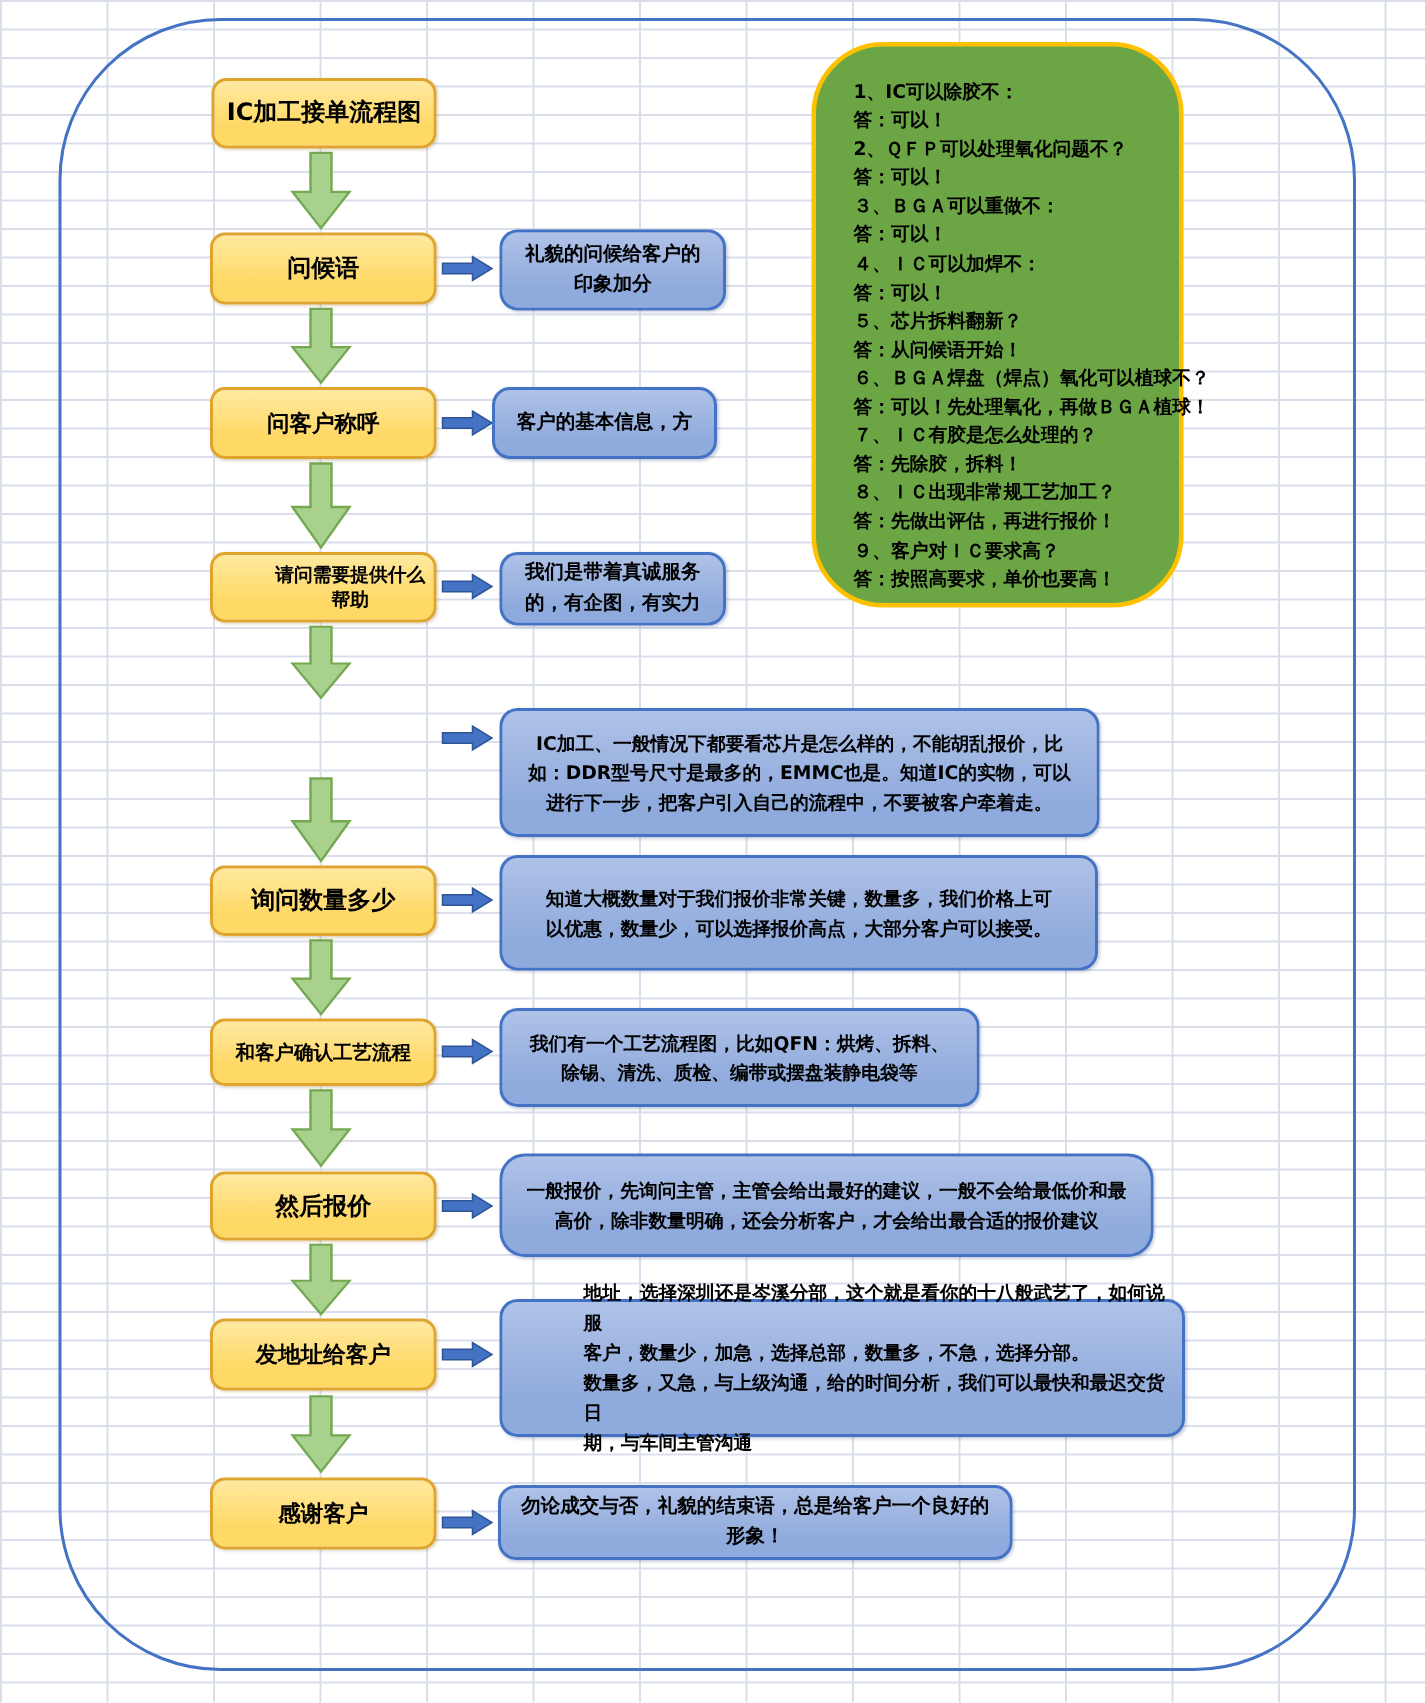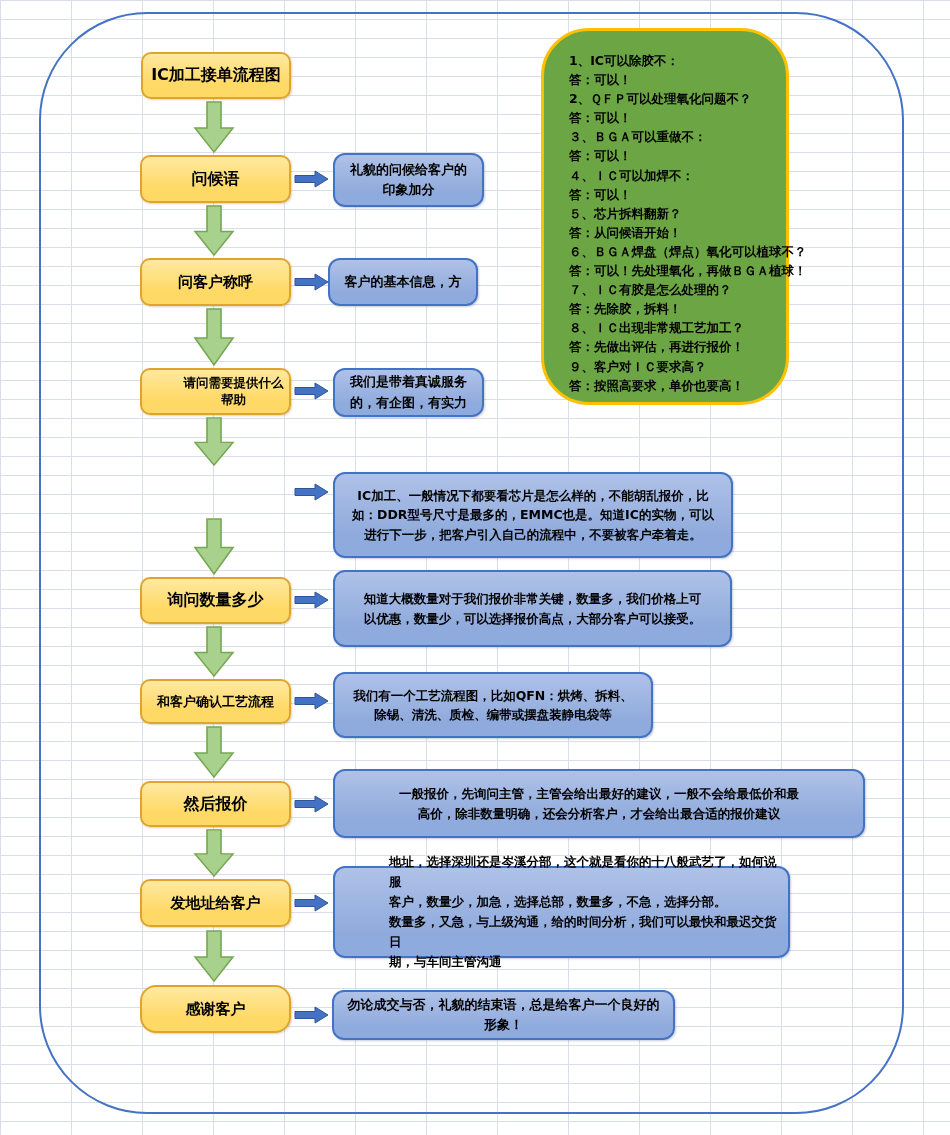--- a/index.html
+++ b/index.html
@@ -132,21 +132,21 @@
   </div>
   <div class="step fs13" style="left:140px;top:679px;width:151px;height:45px;">
     <span>和客户确认工艺流程</span>
   </div>
   <div class="step fs16" style="left:140px;top:781px;width:151px;height:46px;">
     <span>然后报价</span>
   </div>
   <div class="step fs15" style="left:140px;top:879px;width:151px;height:48px;">
     <span>发地址给客户</span>
   </div>
-  <div class="step fs15" style="left:140px;top:985px;width:151px;height:48px;border-radius:16px;">
+  <div class="step fs15" style="left:140px;top:985px;width:151px;height:48px;">
     <span>感谢客户</span>
   </div>
 
   <div class="note fs13" style="left:333px;top:153px;width:151px;height:54px;">
     <span class="note-text">礼貌的问候给客户的
 印象加分</span>
   </div>
   <div class="note fs13" style="left:328px;top:258px;width:150px;height:48px;">
     <span class="note-text">客户的基本信息，方</span>
   </div>
@@ -160,21 +160,21 @@
 进行下一步，把客户引入自己的流程中，不要被客户牵着走。</span>
   </div>
   <div class="note fs125" style="left:333px;top:570px;width:399px;height:77px;">
     <span class="note-text">知道大概数量对于我们报价非常关键，数量多，我们价格上可
 以优惠，数量少，可以选择报价高点，大部分客户可以接受。</span>
   </div>
   <div class="note fs125" style="left:333px;top:672px;width:320px;height:66px;">
     <span class="note-text">我们有一个工艺流程图，比如QFN：烘烤、拆料、
 除锡、清洗、质检、编带或摆盘装静电袋等</span>
   </div>
-  <div class="note fs125" style="left:333px;top:769px;width:532px;height:69px;">
+  <div class="note fs125" style="left:333px;top:769px;width:436px;height:69px;border-radius:17px;">
     <span class="note-text">一般报价，先询问主管，主管会给出最好的建议，一般不会给最低价和最
 高价，除非数量明确，还会分析客户，才会给出最合适的报价建议</span>
   </div>
   <div class="note fs125 left-text" style="left:333px;top:866px;width:457px;height:92px;">
     <span class="note-text">地址，选择深圳还是岑溪分部，这个就是看你的十八般武艺了，如何说服
 客户，数量少，加急，选择总部，数量多，不急，选择分部。
 数量多，又急，与上级沟通，给的时间分析，我们可以最快和最迟交货日
 期，与车间主管沟通</span>
   </div>
   <div class="note fs13" style="left:332px;top:990px;width:343px;height:50px;">

